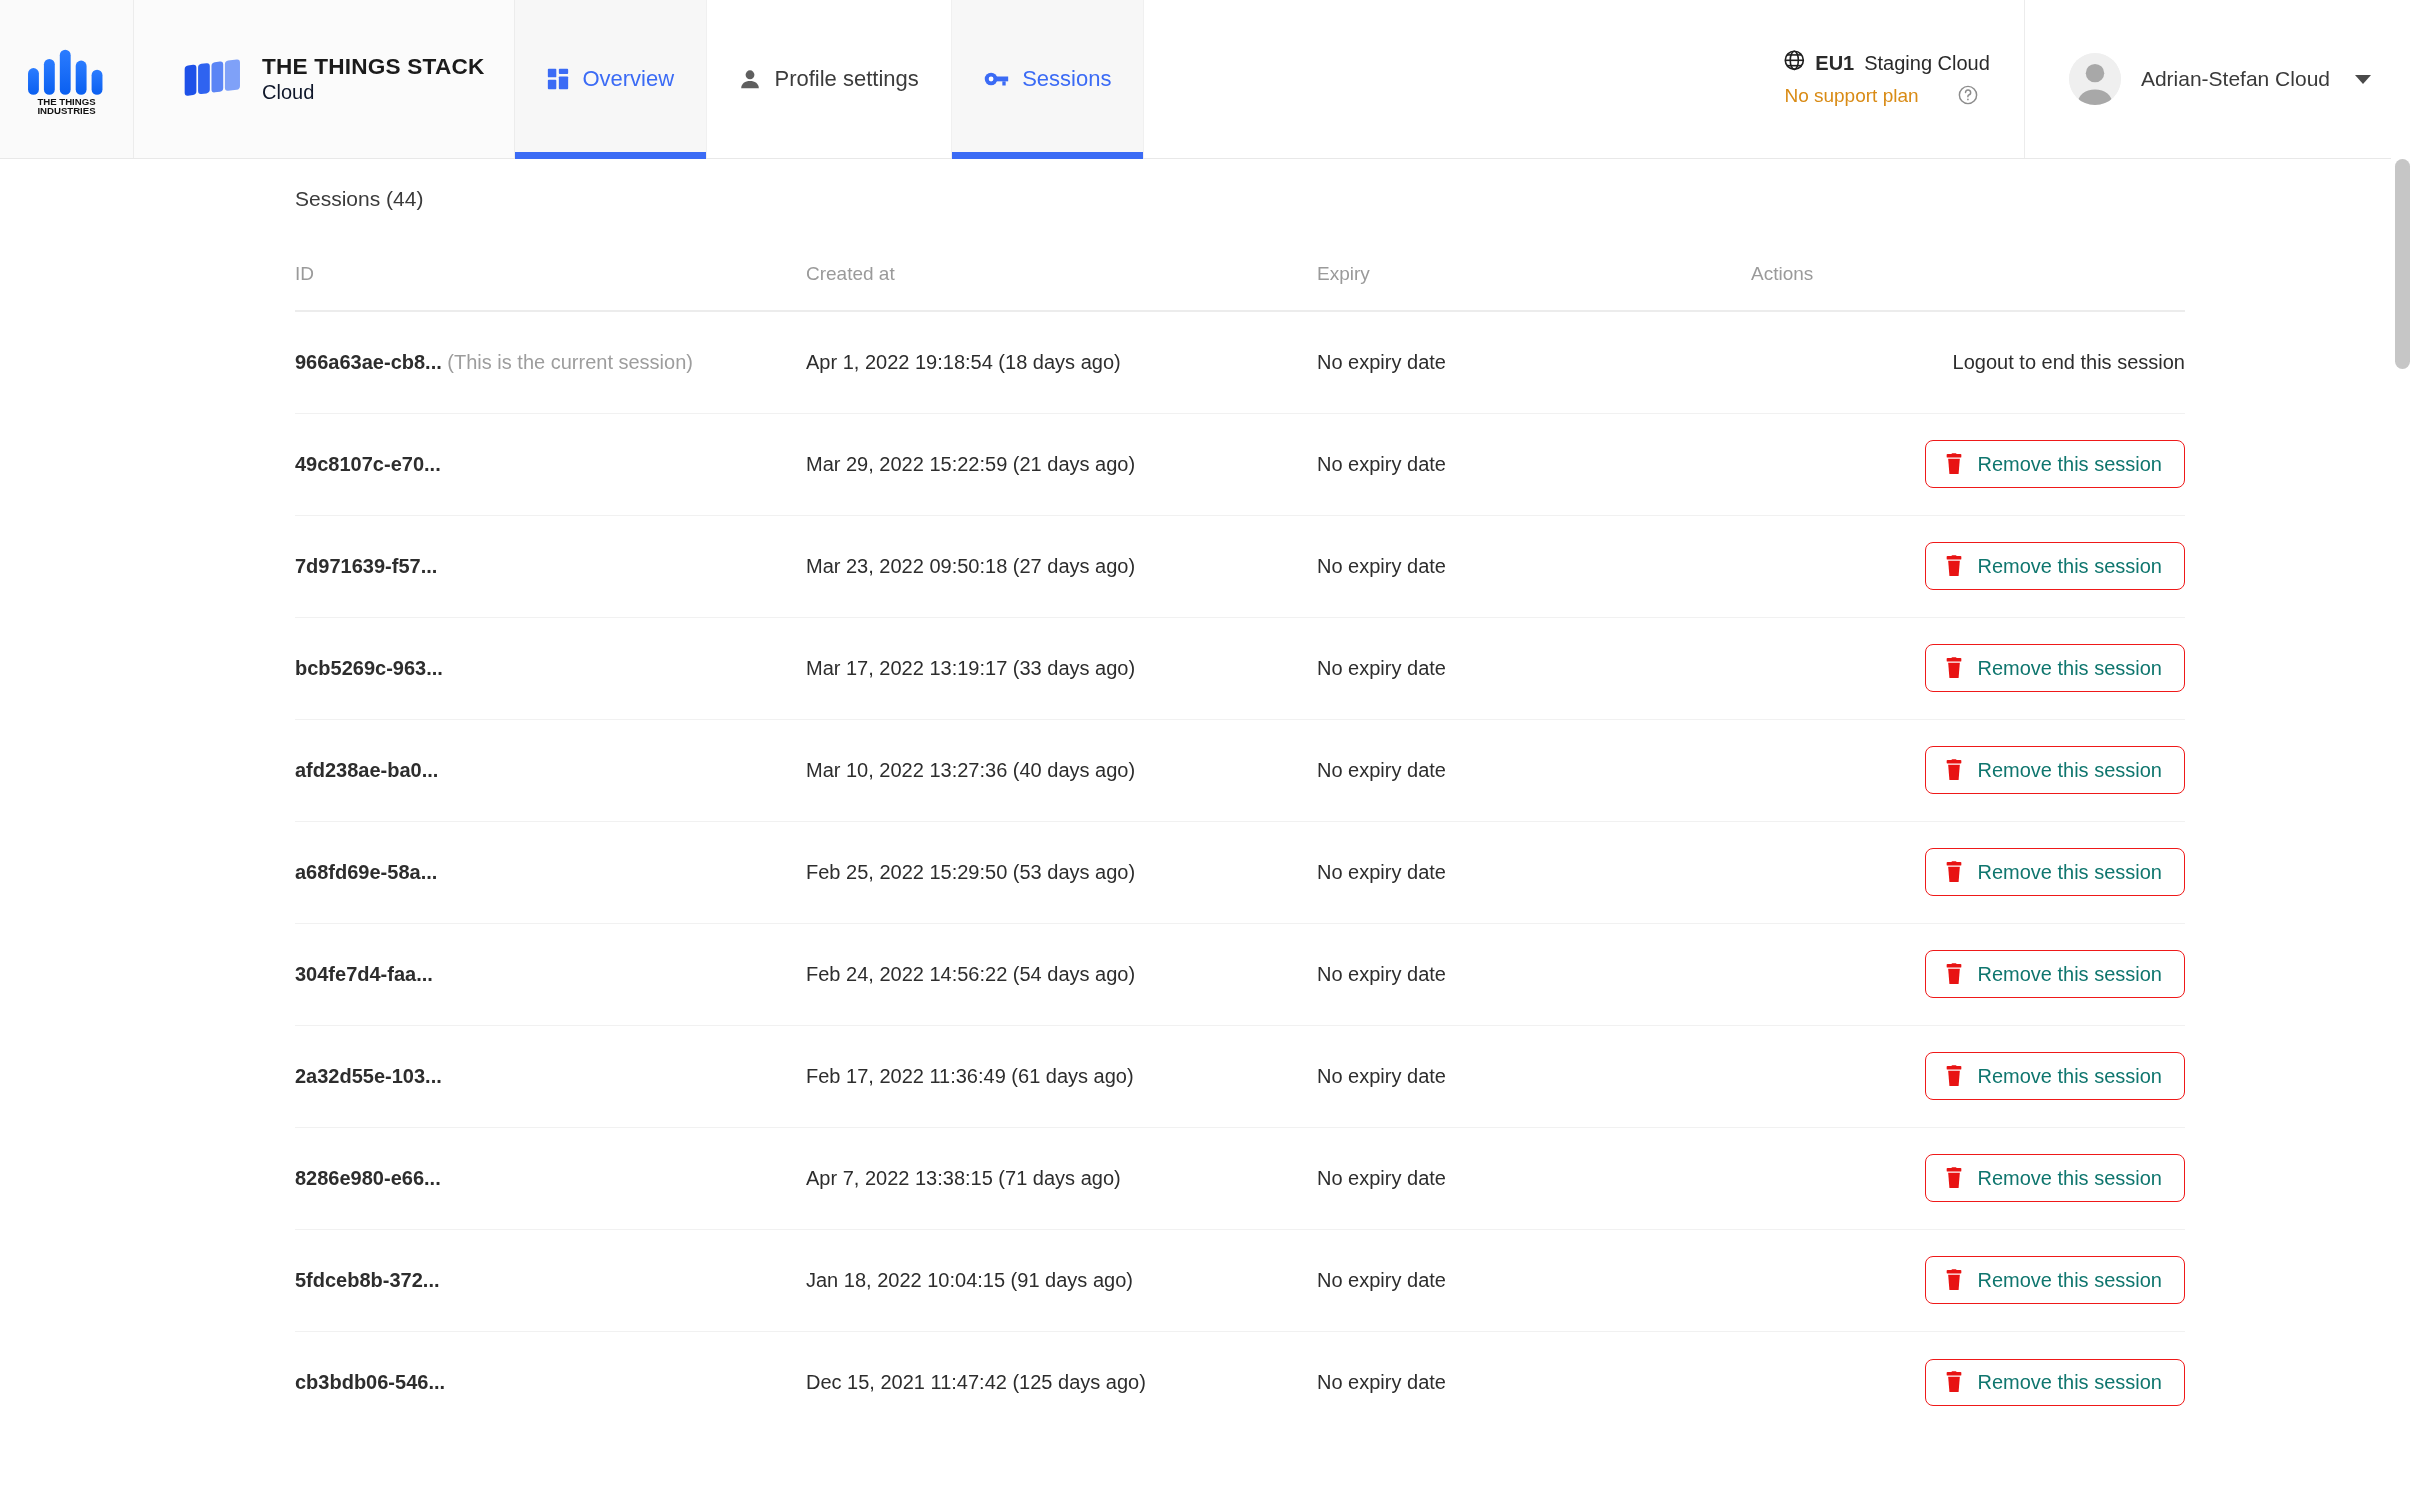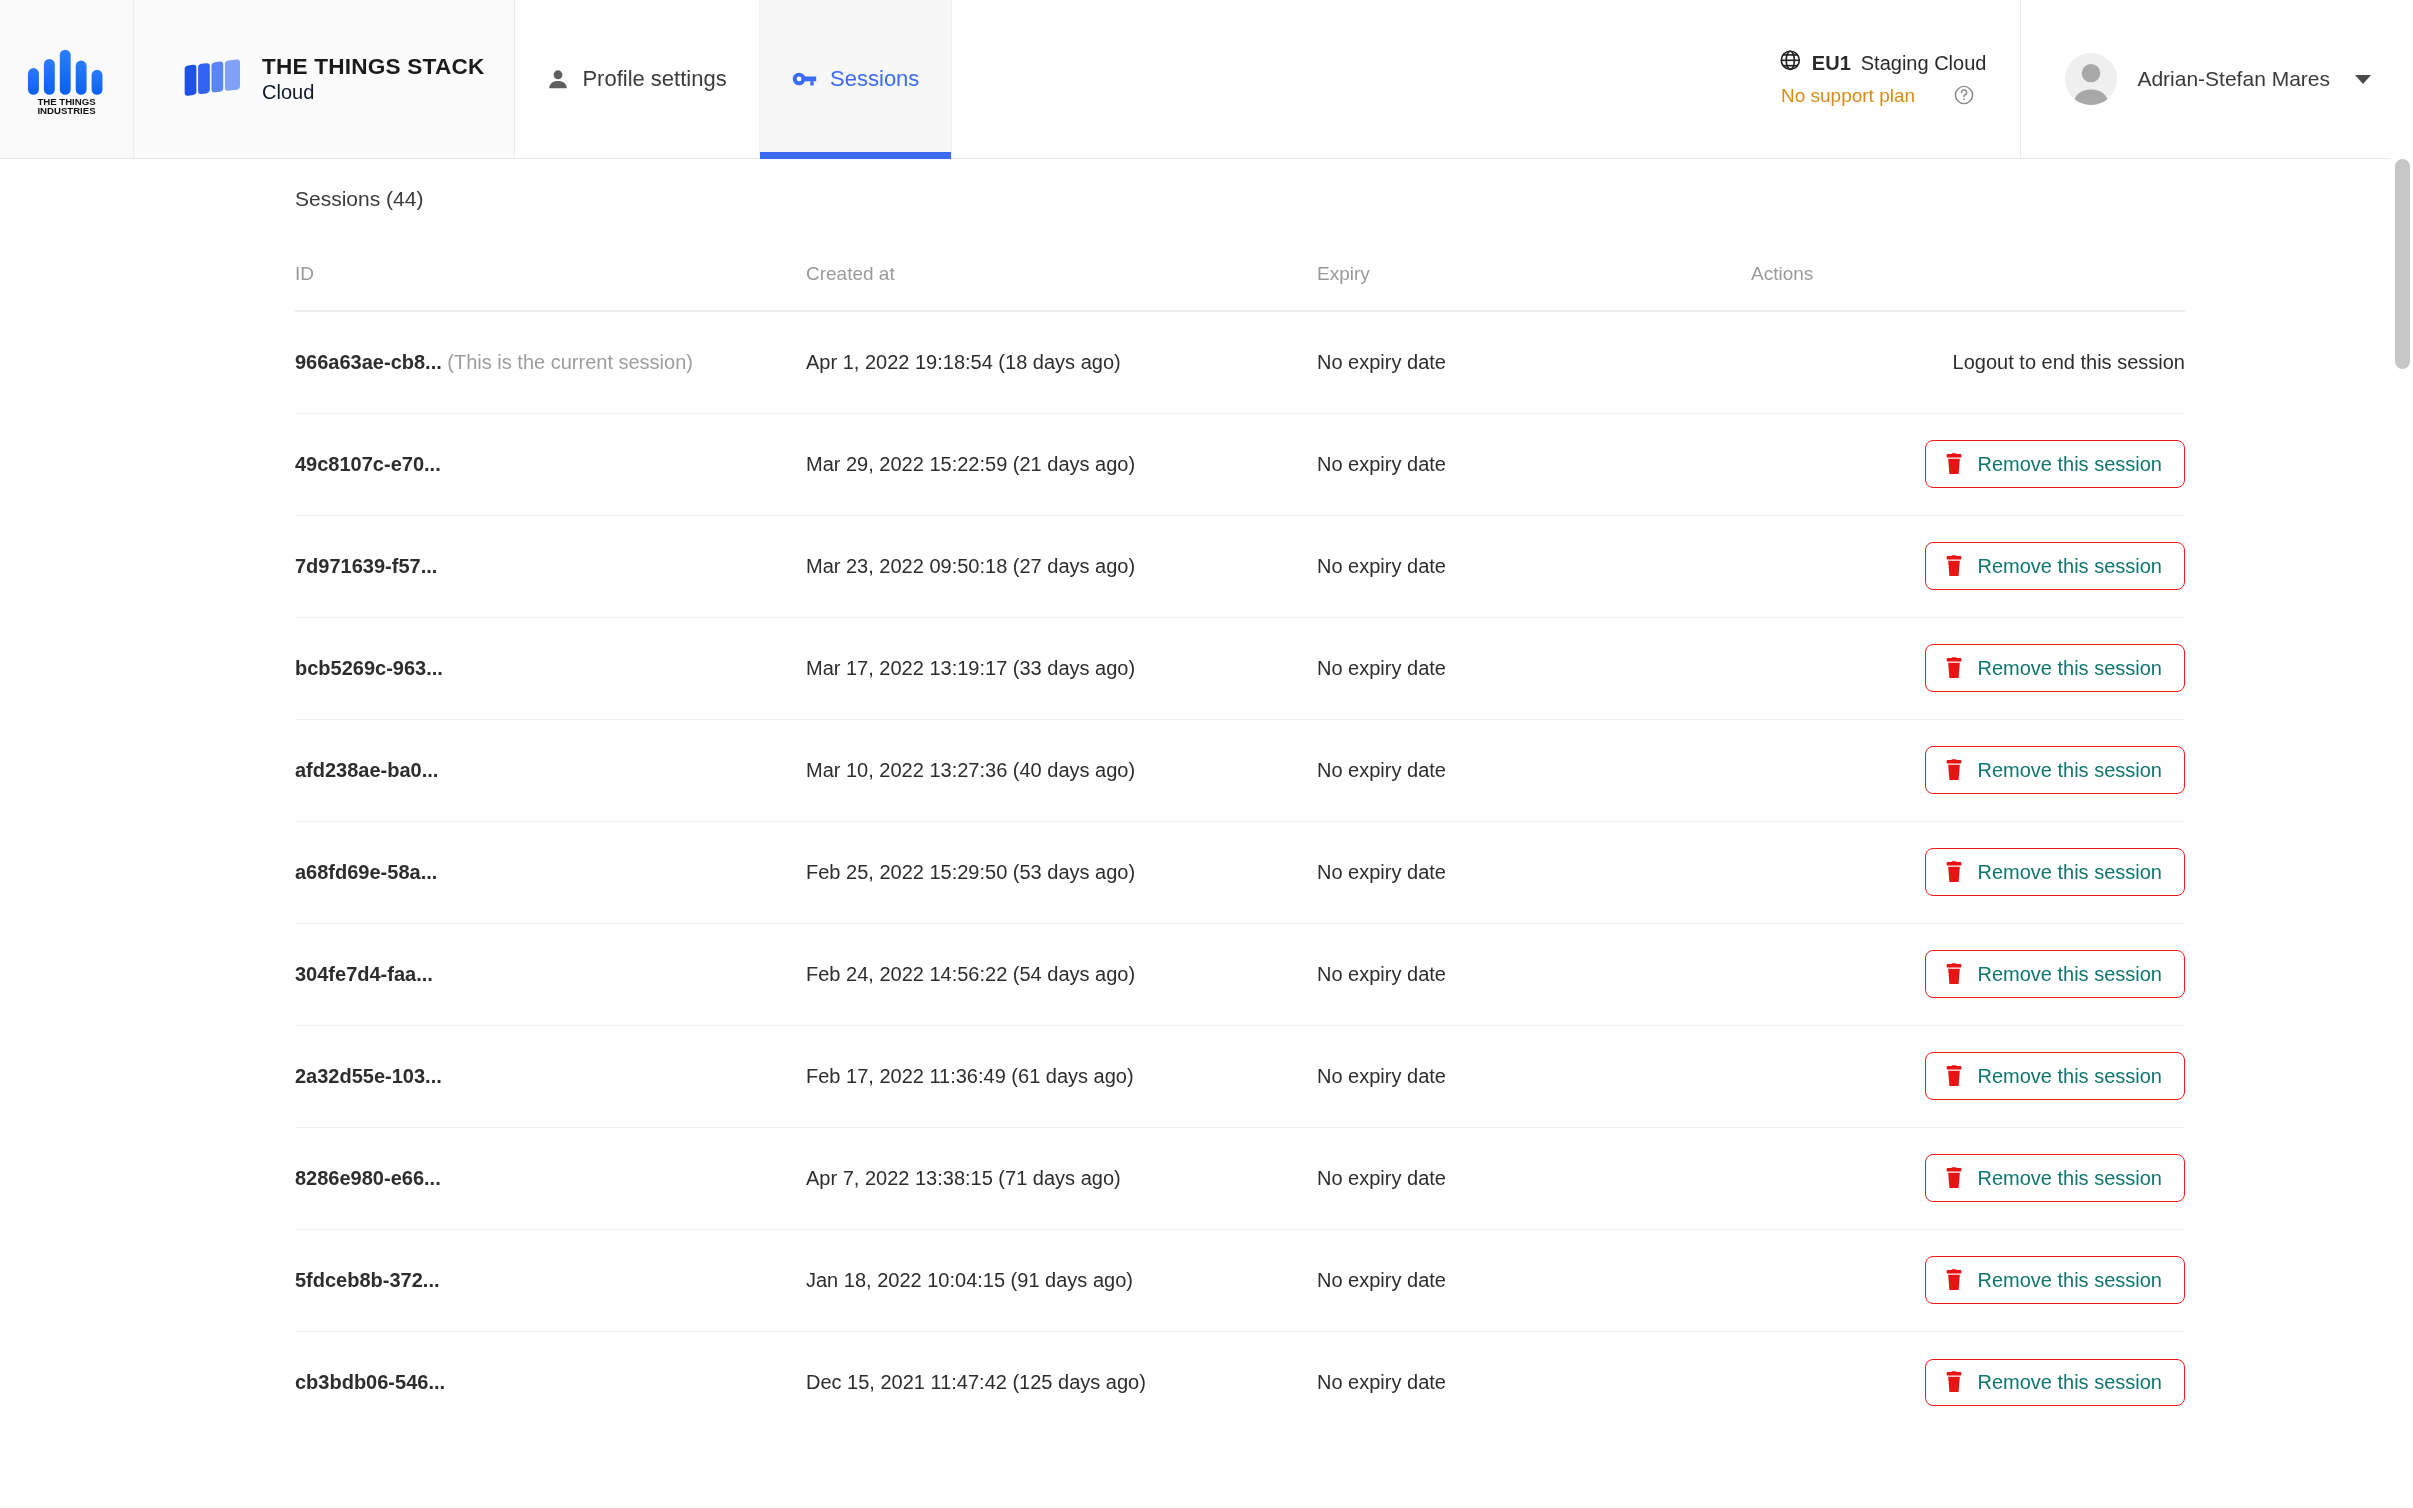--- a/index.html
+++ b/index.html
@@ -226,20 +226,31 @@
         </g>
       </svg>
       <div class="stack-text">
         <div class="stack-title">THE THINGS STACK</div>
         <div class="stack-sub">Cloud</div>
       </div>
     </div>
 
     <nav class="nav-tabs">
 
+      <div class="tab shaded active">
+        <span class="tab-ico">
+          <svg width="22" height="22" viewBox="0 0 26 26">
+            <rect x="1" y="1" width="10" height="10" rx="1" fill="#3b6bf5"></rect>
+            <rect x="14" y="1" width="11" height="6" rx="1" fill="#3b6bf5"></rect>
+            <rect x="1" y="14" width="10" height="11" rx="1" fill="#3b6bf5"></rect>
+            <rect x="14" y="10" width="11" height="15" rx="1" fill="#3b6bf5"></rect>
+          </svg>
+        </span>
+        <span>Overview</span>
+      </div>
 
       <div class="tab">
         <span class="tab-ico">
           <svg width="22" height="22" viewBox="0 0 26 26">
             <circle cx="13" cy="8" r="5.2" fill="#5f5f5f"></circle>
             <path d="M2.6 24c0-5.6 4.7-8.6 10.4-8.6S23.4 18.4 23.4 24z" fill="#5f5f5f"></path>
           </svg>
         </span>
         <span>Profile settings</span>
       </div>
@@ -287,21 +298,21 @@
     </div>
 
     <div class="user-block">
       <span class="avatar">
         <svg width="52" height="52" viewBox="0 0 62 62">
           <circle cx="31" cy="31" r="31" fill="#efefef"></circle>
           <circle cx="31" cy="24" r="11" fill="#a8a8a8"></circle>
           <path d="M10 62c0-11.8 9.4-18.5 21-18.5S52 50.2 52 62z" fill="#a8a8a8"></path>
         </svg>
       </span>
-      <span class="user-name">Adrian-Stefan Mares</span>
+      <span class="user-name">Adrian-Stefan Cloud</span>
       <span class="caret"></span>
     </div>
 
   </div>
 
   <div class="main">
 
     <div class="section-title">Sessions (44)</div>
 
     <table class="sessions">

